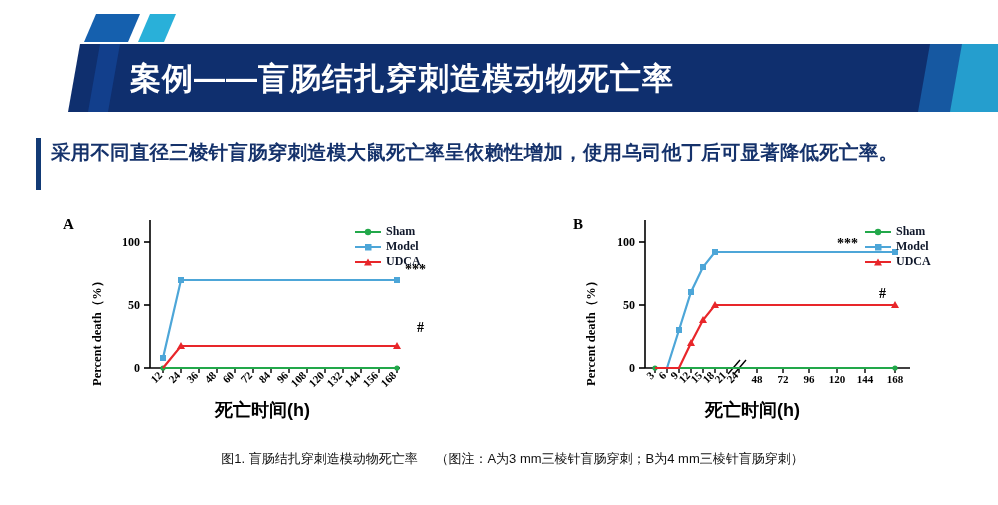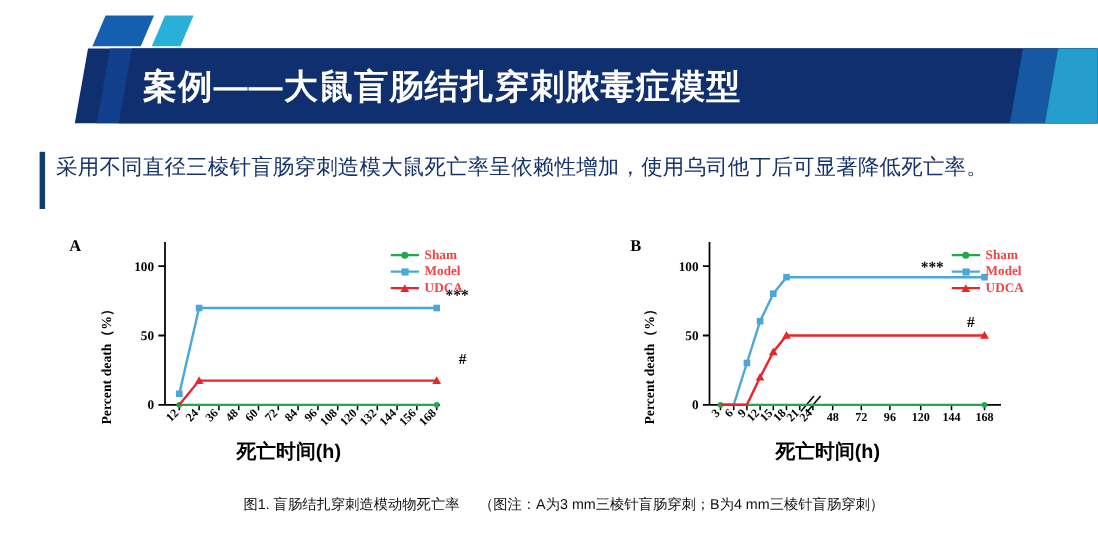--- a/index.html
+++ b/index.html
@@ -46,21 +46,21 @@
   #subtitle-bar {
     width: 5px;
     background: #123a75;
     align-self: stretch;
     margin-right: 10px;
     min-height: 52px;
   }
   #subtitle-text {
     color: #15326b;
     font-size: 19.5px;
-    font-weight: normal;
+    font-weight: bold;
     line-height: 1.45;
     letter-spacing: 0.2px;
   }
 
   
   .chart-wrap {
     position: absolute;
     top: 208px;
     width: 430px;
     height: 220px;
@@ -93,21 +93,21 @@
     color: #000;
     white-space: nowrap;
   }
 
   
   .legend {
     position: absolute;
     font-family: "Liberation Serif", serif;
     font-size: 12px;
     font-weight: bold;
-    color: #ef4444;
+    color: #0f172a;
   }
   .legend-row {
     display: flex;
     align-items: center;
     height: 15px;
     white-space: nowrap;
   }
   .legend-swatch { width: 26px; height: 12px; margin-right: 5px; position: relative; }
   .legend-swatch svg { position: absolute; left: 0; top: 0; }
 
@@ -140,21 +140,21 @@
     <polygon points="96,14 140,14 128,42 84,42" fill="#1560ae"></polygon>
     <polygon points="150,14 176,14 164,42 138,42" fill="#29b0d9"></polygon>
 
     <polygon points="80,44 998,44 998,112 68,112" fill="#0f2f6e"></polygon>
     <polygon points="100,44 998,44 998,112 88,112" fill="#123f8c"></polygon>
     <polygon points="120,44 998,44 998,112 108,112" fill="#0f2f6e"></polygon>
 
     <polygon points="930,44 998,44 998,112 918,112" fill="#1a6fbd" opacity="0.65"></polygon>
     <polygon points="962,44 998,44 998,112 950,112" fill="#29b0d9" opacity="0.8"></polygon>
   </svg>
-  <div id="header-title">案例——大鼠盲肠结扎穿刺脓毒症模型</div>
+  <div id="header-title">案例——盲肠结扎穿刺造模动物死亡率</div>
 </div>
 
 <div id="subtitle-block">
   <div id="subtitle-bar"></div>
   <div id="subtitle-text">采用不同直径三棱针盲肠穿刺造模大鼠死亡率呈依赖性增加，使用乌司他丁后可显著降低死亡率。</div>
 </div>
 
 <div class="chart-wrap" id="chart-a-wrap">
   <div class="panel-letter" style="left:8px; top:8px;">A</div>
   <div class="ylabel" style="left:34px; top:178px;">Percent death（%）</div>

